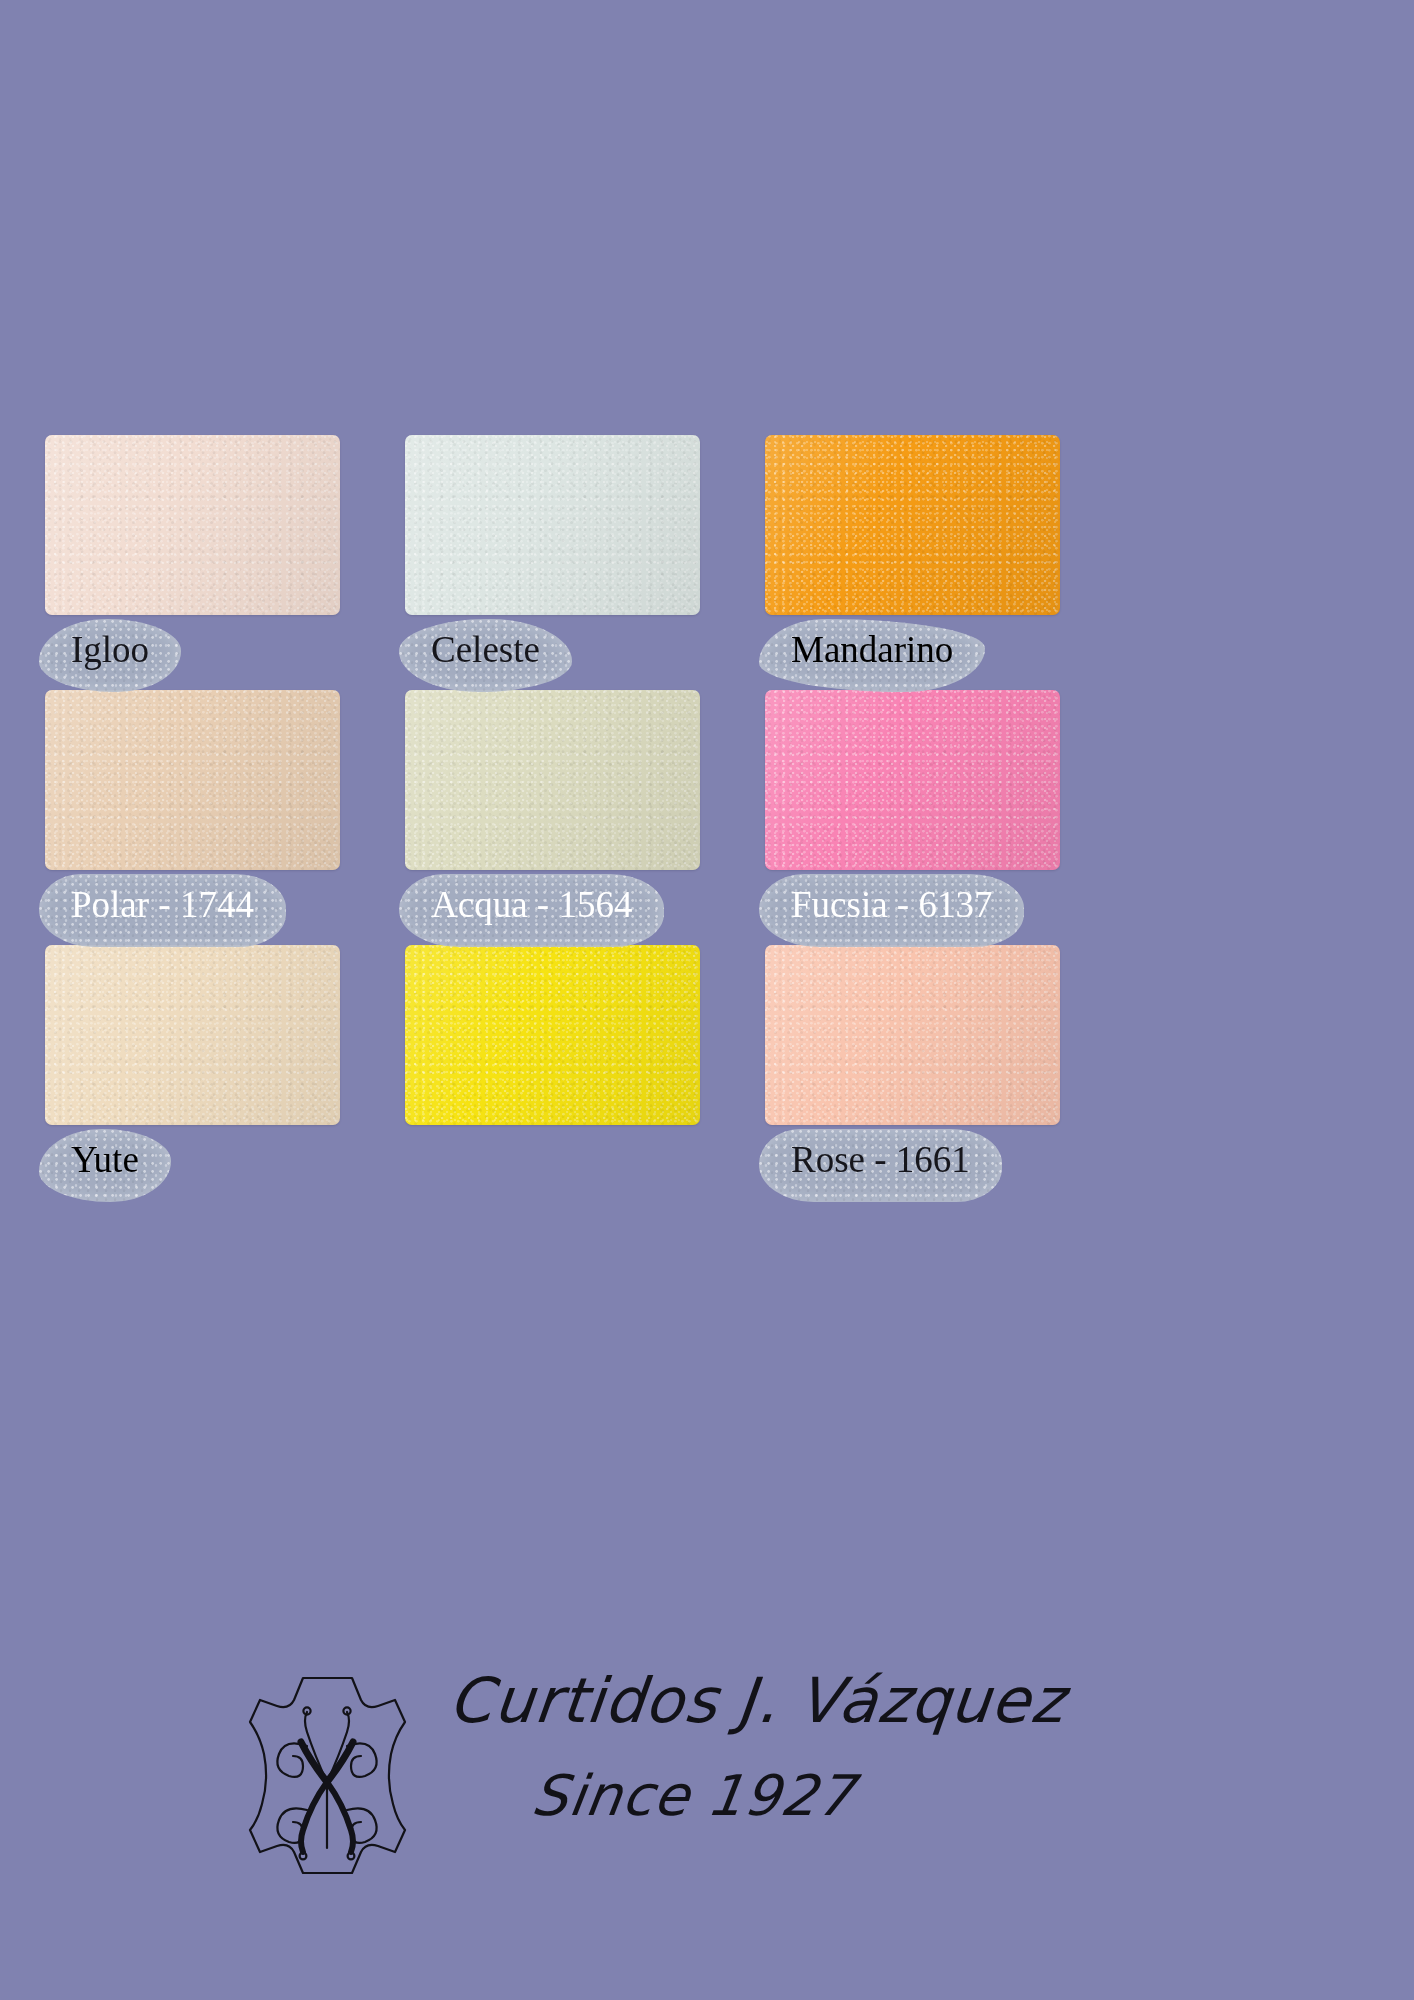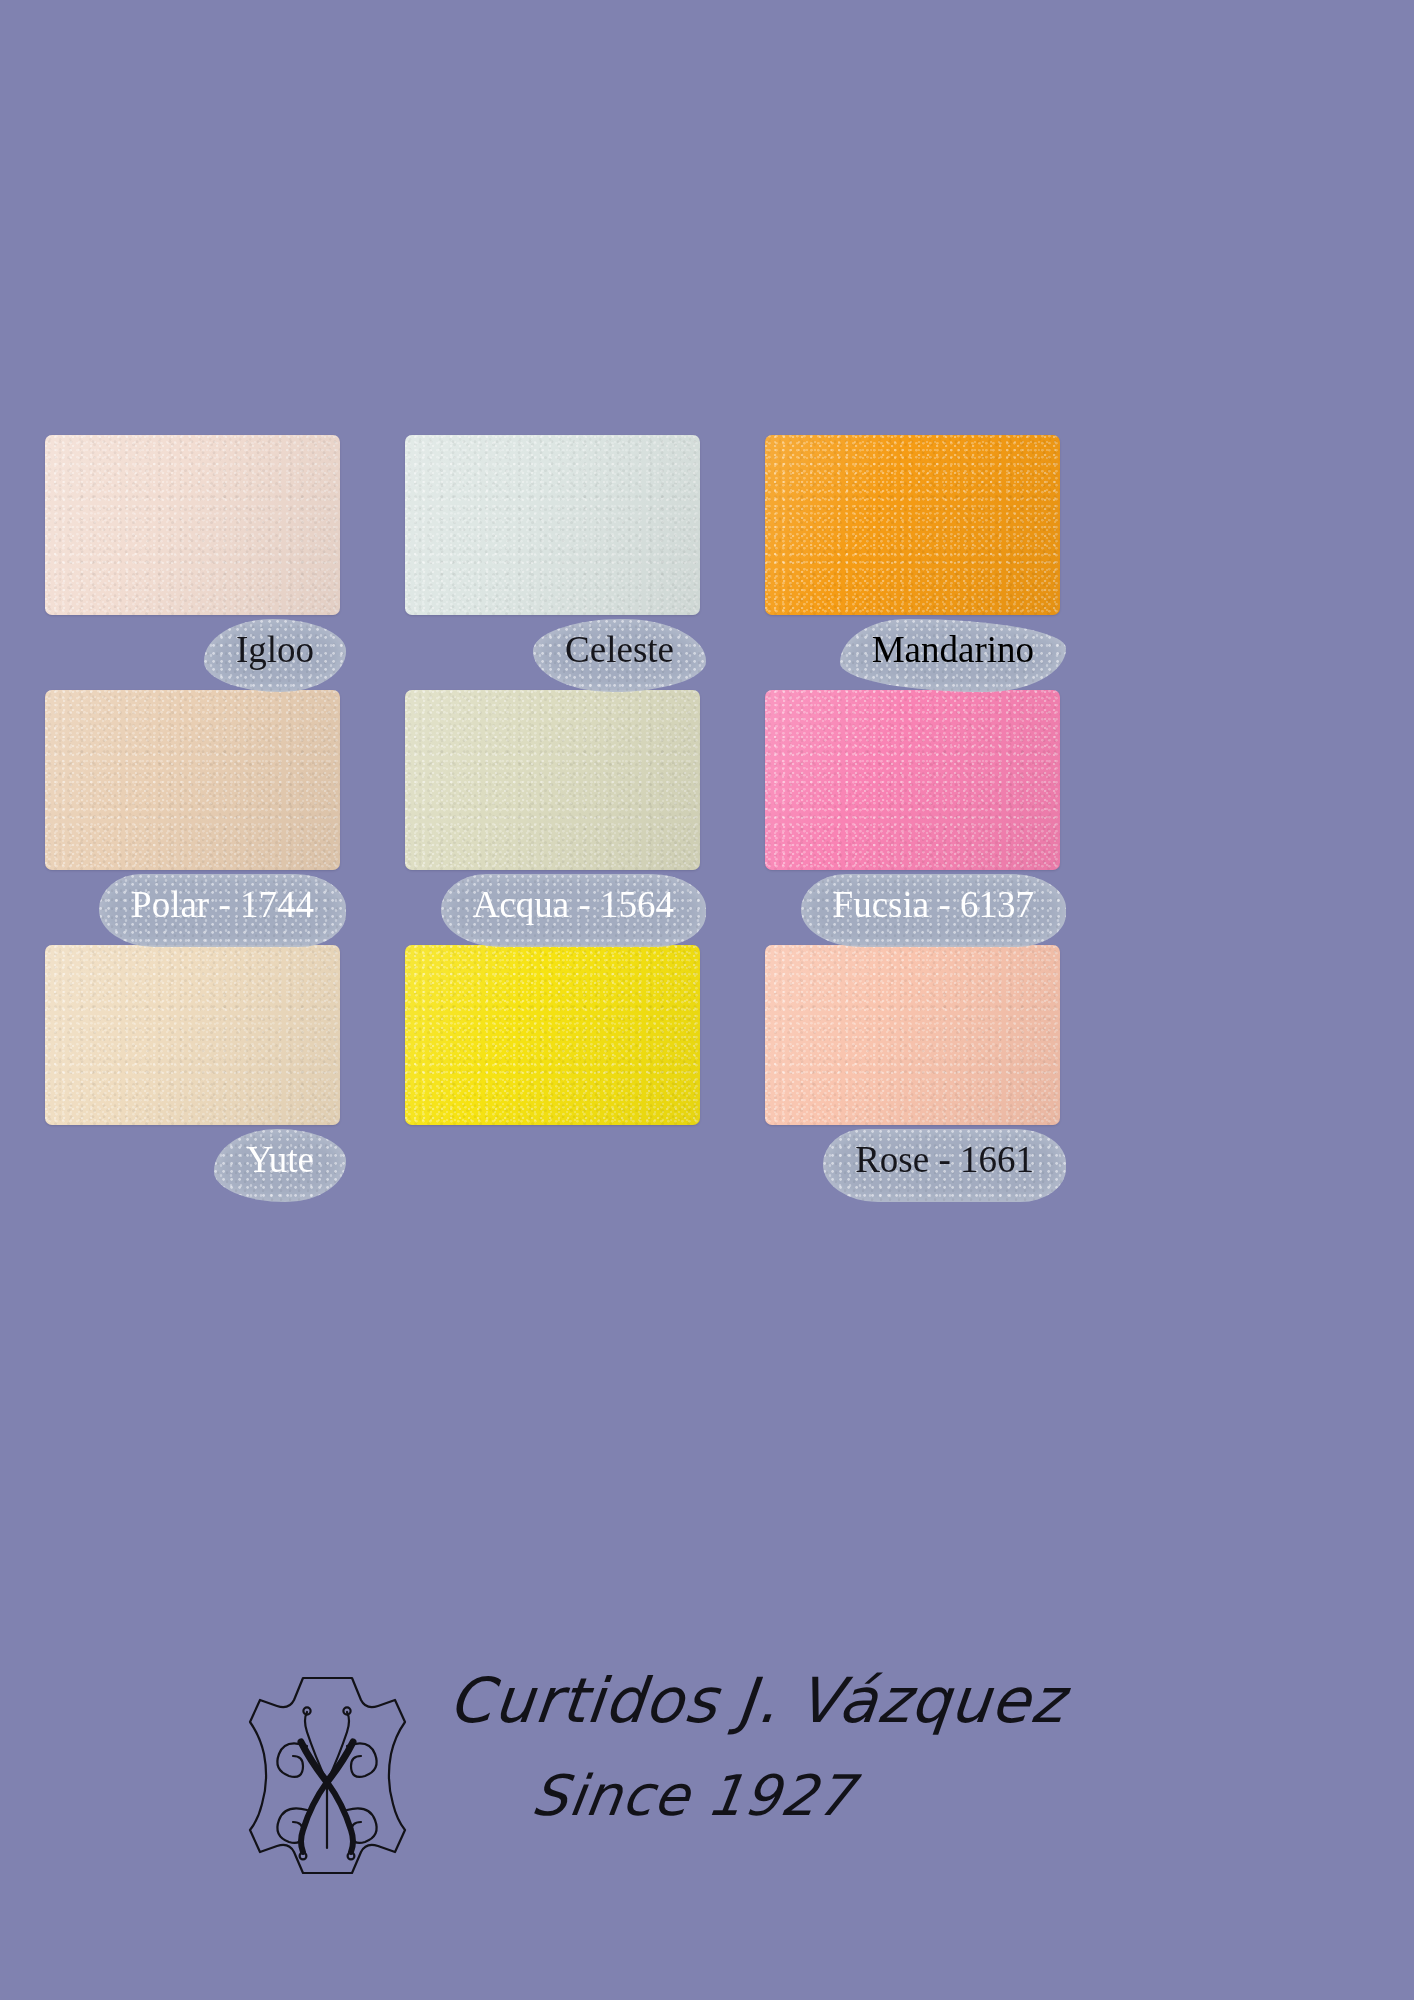--- a/index.html
+++ b/index.html
@@ -88,21 +88,21 @@
                       rgba(0,0,0,.035) 72%, rgba(0,0,0,.065) 100%);
     pointer-events: none;
   }
 
   
   .swatch-label-wrap {
     position: relative;
     height: 75px;
     display: flex;
     align-items: center;
-    justify-content: flex-end;
+    justify-content: flex-start;
   }
   .swatch-label {
     position: relative;
     display: inline-block;
     padding: 4px 26px 8px 26px;
     font-family: "Liberation Serif", "DejaVu Serif", serif;
     font-size: 37px;
     line-height: 1.16;
     color: #16161c;
     white-space: nowrap;
@@ -246,21 +246,21 @@
         <span class="swatch-label" style="color: #ffffff;">
           <span class="blob blob-d" style="background: rgb(166, 176, 194);"></span>
           <span>Fucsia - 6137</span>
         </span>
       </div>
     </div>
 
     <div class="swatch-cell">
       <div class="swatch-chip" style="background-color: rgb(239, 220, 191);"></div>
       <div class="swatch-label-wrap">
-        <span class="swatch-label" style="color: #ffffff;">
+        <span class="swatch-label" style="color: #000000;">
           <span class="blob blob-a" style="background: rgb(166, 176, 194);"></span>
           <span>Yute</span>
         </span>
       </div>
     </div>
 
     <div class="swatch-cell">
       <div class="swatch-chip" style="background-color: rgb(246, 227, 18);"></div>
     </div>
 

